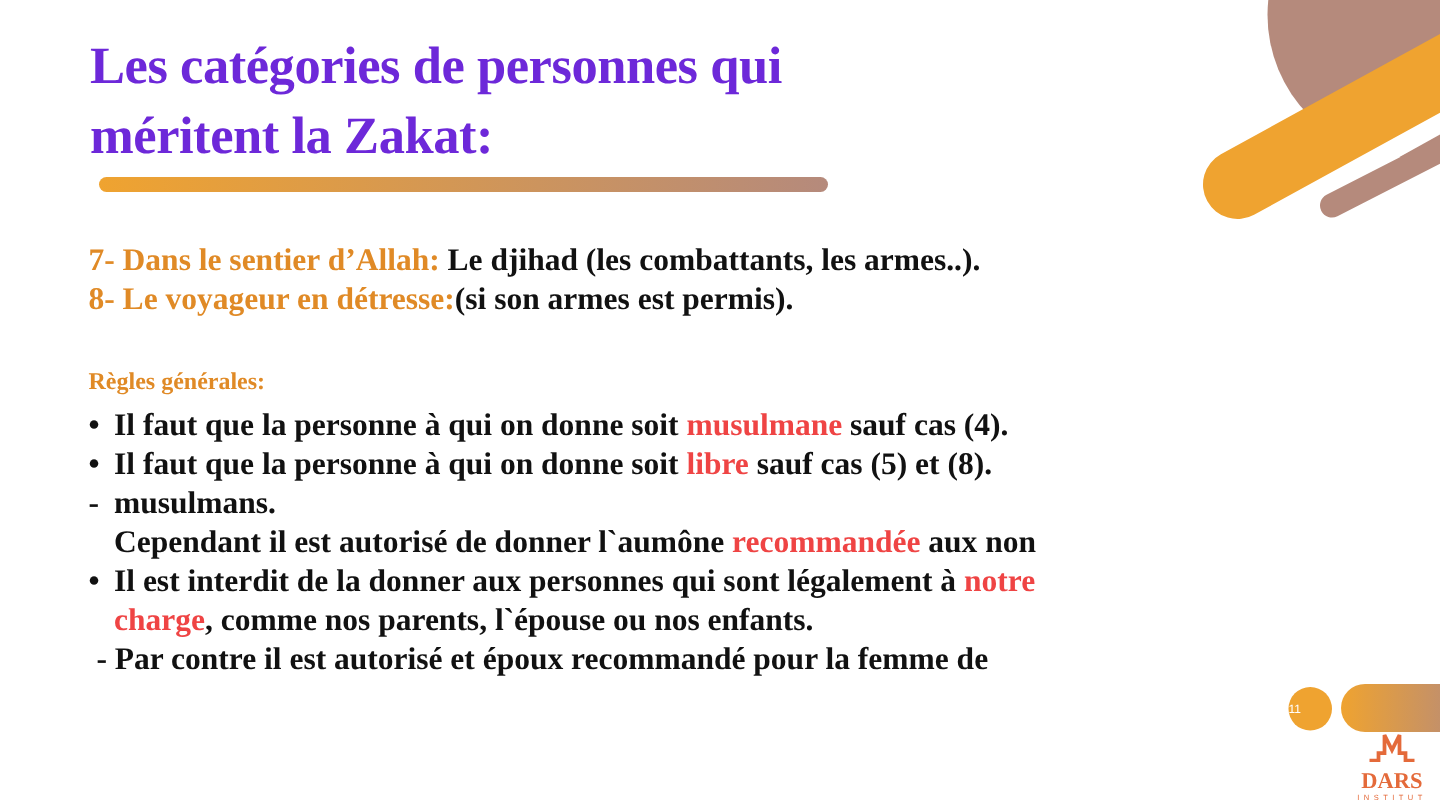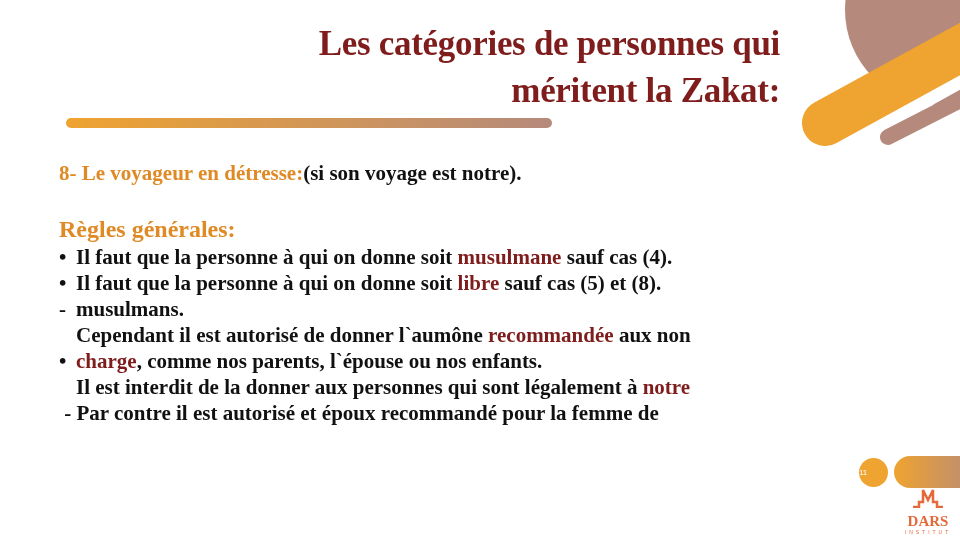--- a/index.html
+++ b/index.html
@@ -1,29 +1,29 @@
 <!DOCTYPE html>
 <html><head>
   <meta charset="utf-8">
   <style>
     html, body { margin: 0; padding: 0; }
     body { width: 960px; height: 540px; background: #ffffff; position: relative; overflow: hidden;
       font-family: "DejaVu Serif", "Liberation Serif", serif; }
     .deco { position: absolute; }
-    .title { position: absolute; left: 60px; top: 20px; width: 720px; text-align: right;
-      color: #7f1d1d; font-family: "Liberation Serif", serif; font-weight: bold; font-size: 35px; line-height: 47px; letter-spacing: -0.3px; }
+    .title { position: absolute; left: 60px; top: 20px; width: 720px; text-align: left;
+      color: #6d28d9; font-family: "Liberation Serif", serif; font-weight: bold; font-size: 35px; line-height: 47px; letter-spacing: -0.3px; }
     .title-bar { position: absolute; left: 66px; top: 118px; width: 486px; height: 10px; border-radius: 5px;
       background: linear-gradient(to right, #efa330, #b58a7c); }
     .content { position: absolute; left: 59px; top: 160px; width: 860px; font-family: "Liberation Serif", serif;
       font-weight: bold; font-size: 21px; line-height: 26px; color: #111; }
     .orange { color: #e08a26; }
-    .blue { color: #7f1d1d; }
+    .blue { color: #ef4444; }
     .line { white-space: nowrap; }
     .gap { height: 26px; }
-    .heading { font-size: 24px; line-height: 30px; margin-top: 2px; }
+    .heading { font-size: 16px; line-height: 30px; margin-top: 2px; }
     .bullet { position: relative; padding-left: 17px; }
     .bullet .mark { position: absolute; left: 0; top: 0; }
     .page-num { position: absolute; left: 859px; top: 458px; width: 29px; height: 29px; border-radius: 50%;
       background: #efa330; color: #fff; font-family: "Liberation Sans", sans-serif; font-size: 8px; line-height: 29px; }
     .bottom-bar { position: absolute; left: 894px; top: 456px; width: 90px; height: 32px; border-radius: 16px;
       background: linear-gradient(to right, #efa330, #b58a7c); }
     .logo { position: absolute; left: 898px; top: 488px; width: 60px; height: 52px; text-align: center; }
     .logo-text { font-family: Liberation Serif, serif; font-weight: bold; font-size: 15px; line-height: 15px; color: #e46a3a; letter-spacing: 0px; margin-top: 2px; }
     .logo-sub { font-family: "Liberation Sans", sans-serif; font-size: 5px; letter-spacing: 3px; color: #e46a3a; line-height: 6px; }
   </style>
@@ -38,42 +38,45 @@
 </svg>
 
 <div class="title">
   <div>Les catégories de personnes qui</div>
   <div>méritent la Zakat:</div>
 </div>
 <div class="title-bar"></div>
 
 <div class="content">
   <div class="line">
-    <span class="orange">8- Le voyageur en détresse:</span><span>(si son voyage est notre).</span>
+    <span class="orange">7- Dans le sentier d’Allah:</span><span> Le djihad (les combattants, les armes..).</span>
+  </div>
+  <div class="line">
+    <span class="orange">8- Le voyageur en détresse:</span><span>(si son armes est permis).</span>
   </div>
   <div class="gap"></div>
   <div class="line heading orange">Règles générales:</div>
 
   <div class="line bullet">
     <span class="mark">•</span>
     <span>Il faut que la personne à qui on donne soit </span><span class="blue">musulmane</span><span> sauf cas (4).</span>
   </div>
   <div class="line bullet">
     <span class="mark">•</span>
     <span>Il faut que la personne à qui on donne soit </span><span class="blue">libre</span><span> sauf cas (5) et (8).</span>
   </div>
   <div class="bullet">
     <span class="mark">-</span>
     <div class="line">musulmans.</div>
     <div class="line"><span>Cependant il est autorisé de donner l`aumône </span><span class="blue">recommandée</span><span> aux non</span></div>
   </div>
   <div class="bullet">
     <span class="mark">•</span>
+    <div class="line"><span>Il est interdit de la donner aux personnes qui sont légalement à </span><span class="blue">notre</span></div>
     <div class="line"><span class="blue">charge</span><span>, comme nos parents, l`épouse ou nos enfants.</span></div>
-    <div class="line"><span>Il est interdit de la donner aux personnes qui sont légalement à </span><span class="blue">notre</span></div>
   </div>
   <div class="line" style="white-space:pre;"> - Par contre il est autorisé et époux recommandé pour la femme de</div>
 </div>
 
 <div class="bottom-bar"></div>
 <div class="page-num">11</div>
 
 <div class="logo">
   <svg width="34" height="20" viewBox="0 0 34 20">
     <path d="M2 19 L8 19 L8 14 L12 14 L12 2 L17 12 L22 2 L22 14 L26 14 L26 19 L32 19" fill="none" stroke="#e46a3a" stroke-width="2.5"></path>

